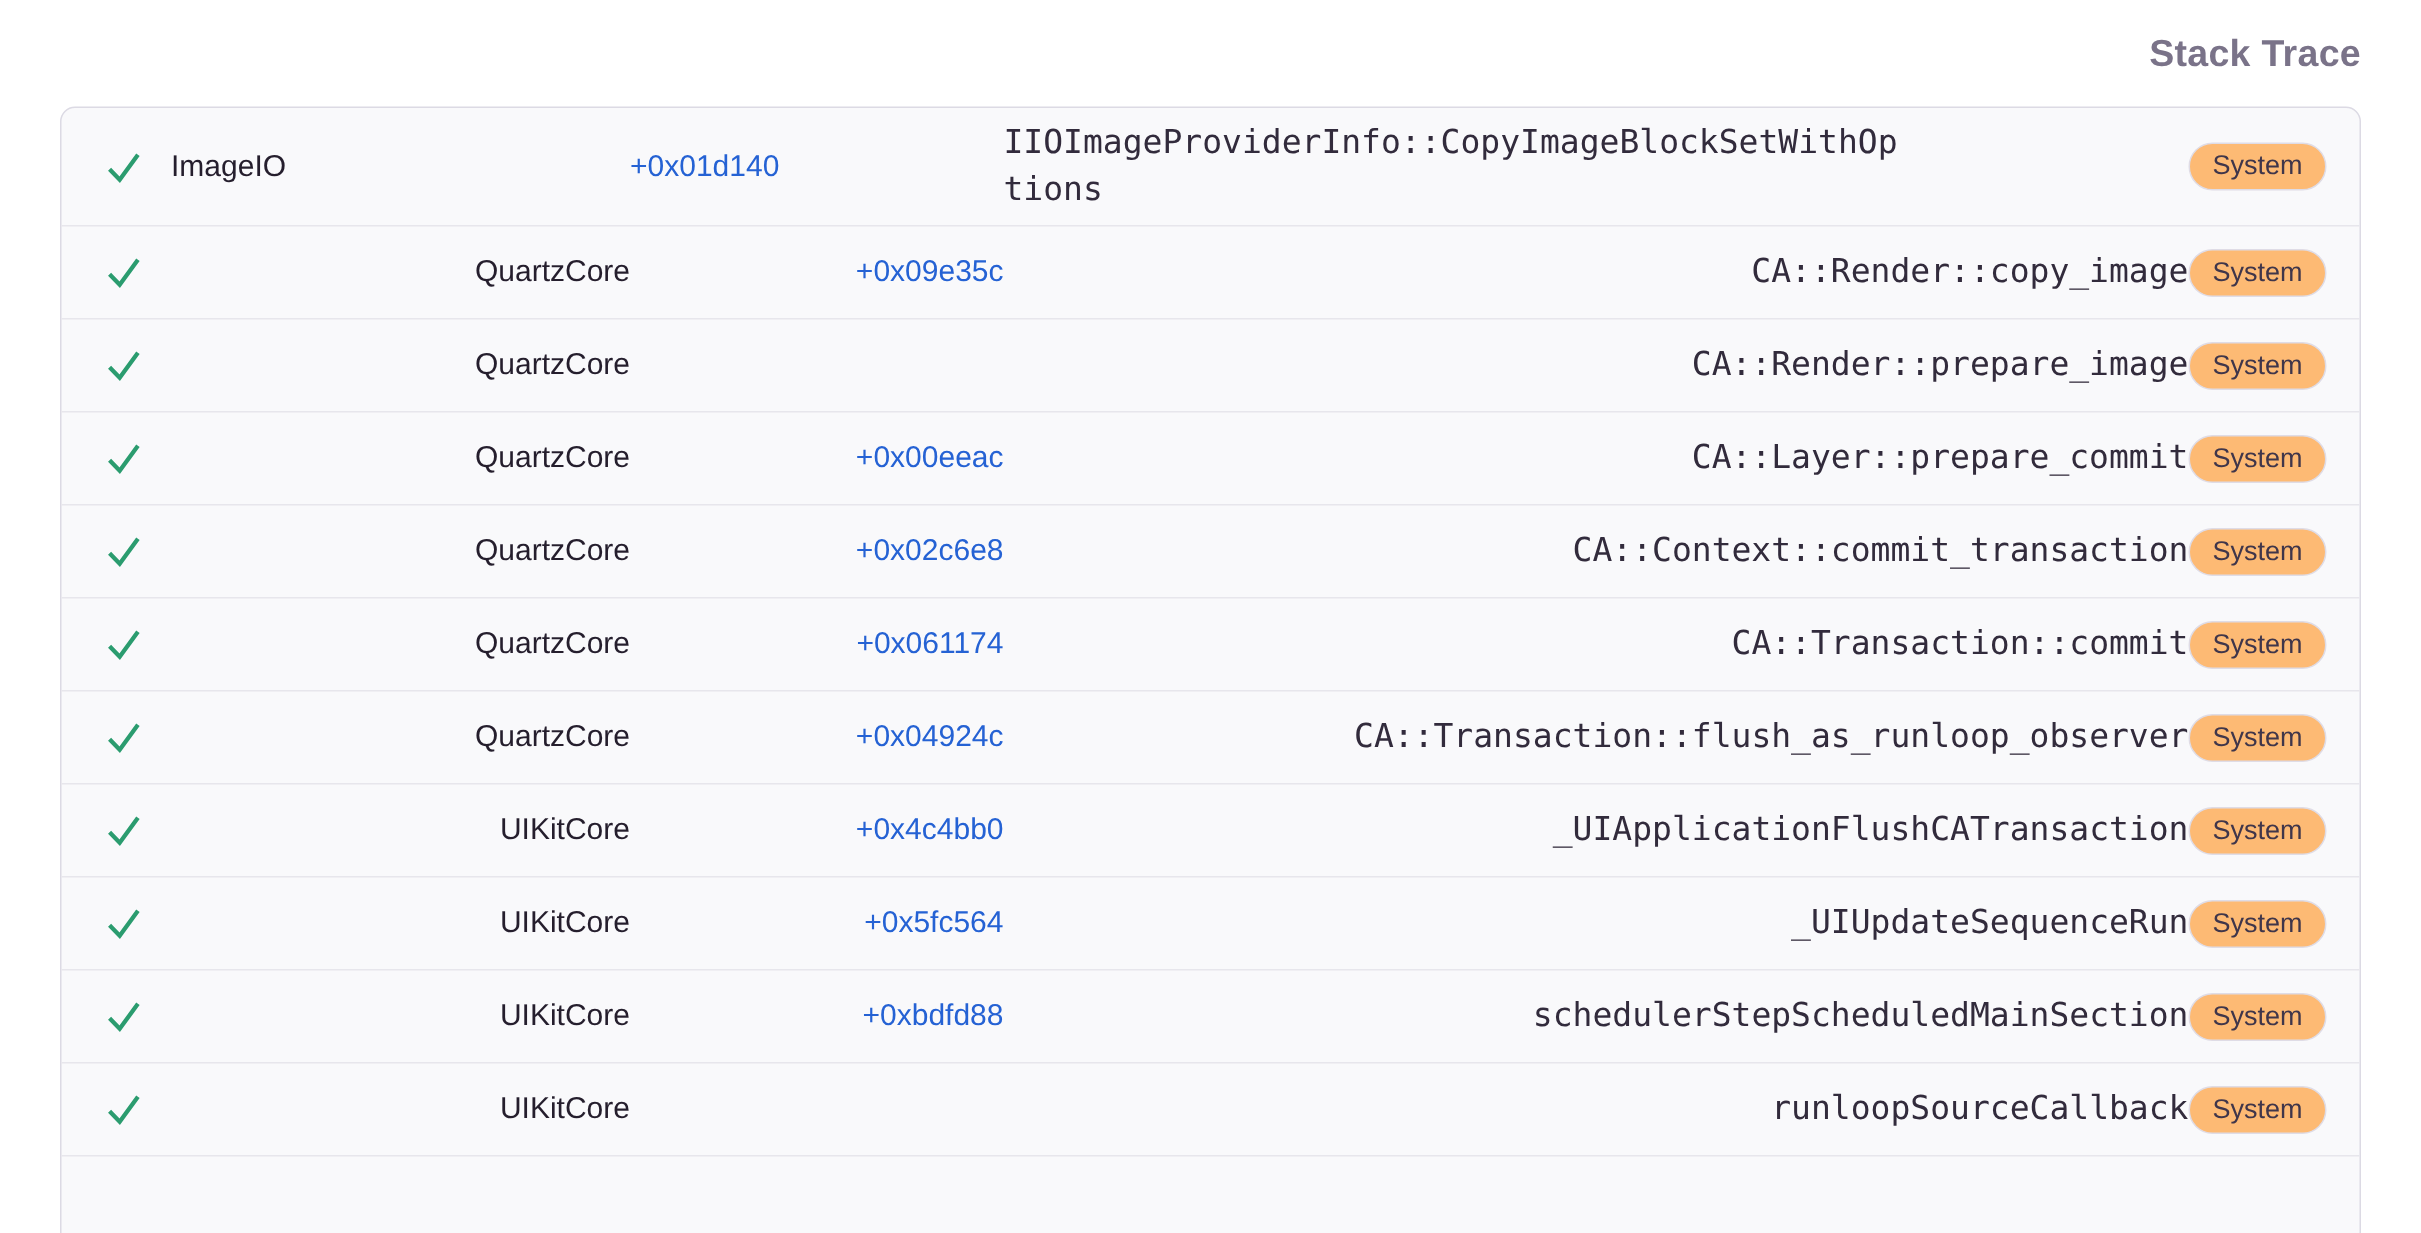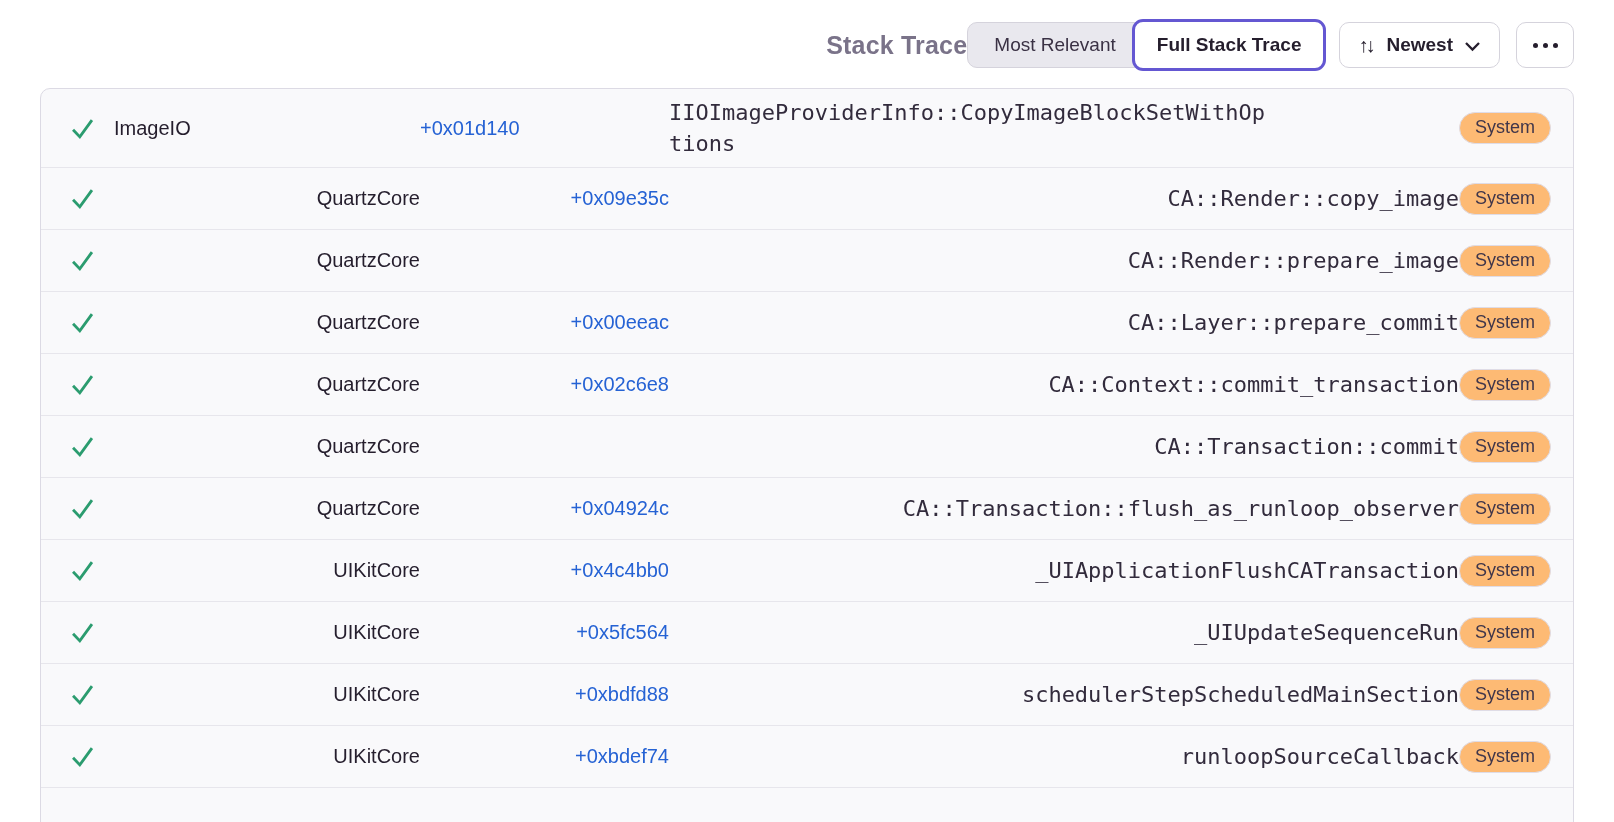--- a/index.html
+++ b/index.html
@@ -79,42 +79,20 @@
     background: #fdba74; border: 1px solid #dfdce6;
     border-radius: 17px; padding: 4px 15px 5px;
   }
 </style>
 </head>
 <body>
 
 <header class="topbar">
   <h1 class="page-title">Stack Trace</h1>
 
-  <div class="controls">
-    <div class="segmented">
-      <button class="seg-btn">Most Relevant</button>
-      <button class="seg-btn selected">Full Stack Trace</button>
-    </div>
-
-    <button class="btn sort-btn">
-      <span class="sort-arrows">↑↓</span>
-      <span>Newest</span>
-      <span class="chevron">
-        <svg width="17" height="11" viewBox="0 0 17 11">
-          <path d="M2 2 L8.5 8.5 L15 2" fill="none" stroke="#251e2d" stroke-width="2.3"></path>
-        </svg>
-      </span>
-    </button>
-
-    <button class="btn more-btn">
-      <span class="dot"></span>
-      <span class="dot"></span>
-      <span class="dot"></span>
-    </button>
-  </div>
 </header>
 
 <section class="trace-table">
   <div id="rows">
       <div class="frame-row">
     <span class="cell-check">
       <svg width="27" height="27" viewBox="0 0 20 20">
         <path d="M3 11 L8 16.2 L17 3.8" fill="none" stroke="#2b9c6f" stroke-width="2.1"></path>
       </svg>
     </span>
@@ -184,20 +162,23 @@
     </span>
     <span class="badge">System</span>
   </div>
       <div class="frame-row">
     <span class="cell-check">
       <svg width="27" height="27" viewBox="0 0 20 20">
         <path d="M3 11 L8 16.2 L17 3.8" fill="none" stroke="#2b9c6f" stroke-width="2.1"></path>
       </svg>
     </span>
     <span class="cell-module">QuartzCore</span>
+    <span class="cell-offset">
+      <a>+0x061174</a>
+    </span>
     <span class="cell-function">
       <span class="function-text">CA::Transaction::commit</span>
     </span>
     <span class="badge">System</span>
   </div>
       <div class="frame-row">
     <span class="cell-check">
       <svg width="27" height="27" viewBox="0 0 20 20">
         <path d="M3 11 L8 16.2 L17 3.8" fill="none" stroke="#2b9c6f" stroke-width="2.1"></path>
       </svg>
@@ -256,23 +237,20 @@
     </span>
     <span class="badge">System</span>
   </div>
       <div class="frame-row">
     <span class="cell-check">
       <svg width="27" height="27" viewBox="0 0 20 20">
         <path d="M3 11 L8 16.2 L17 3.8" fill="none" stroke="#2b9c6f" stroke-width="2.1"></path>
       </svg>
     </span>
     <span class="cell-module">UIKitCore</span>
-    <span class="cell-offset">
-      <a>+0xbdef74</a>
-    </span>
     <span class="cell-function">
       <span class="function-text">runloopSourceCallback</span>
     </span>
     <span class="badge">System</span>
   </div>
     </div>
   <div class="partial-row"></div>
 </section>
 
 </body></html>

